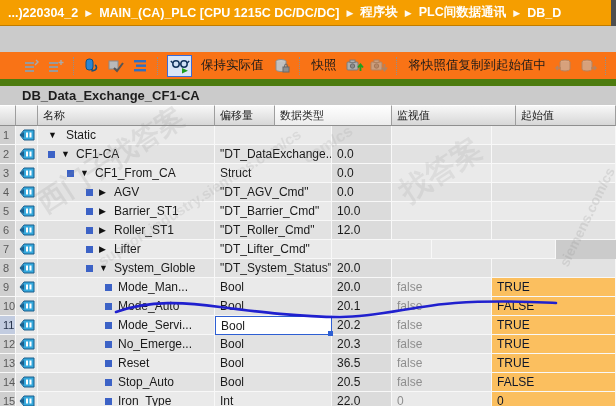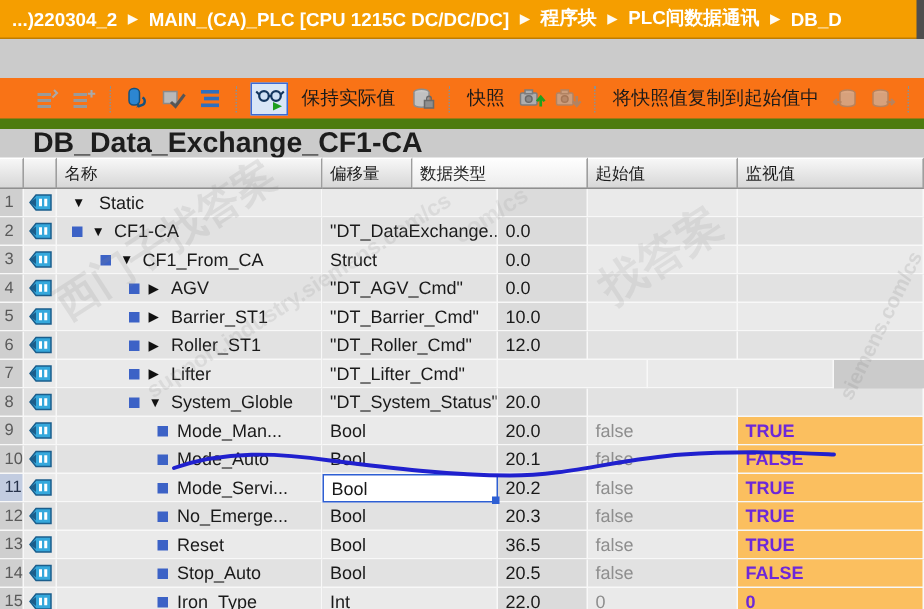--- a/index.html
+++ b/index.html
@@ -19,21 +19,21 @@
   
   .toolbar{height:27px;display:flex;align-items:center;padding:0 20px;background:#f97316;
            border-bottom:7px solid #4d7c0f;font-size:12.5px;color:#1a1a1a;white-space:nowrap;overflow:hidden;}
   .tb-sep{width:1px;height:18px;border-left:1px dotted #8F8F8F;margin:0 5px;flex:none;}
   .tb-ico{flex:none;margin:0 2px;display:flex;align-items:center;justify-content:center;width:20px;height:22px;}
   .tb-text{flex:none;padding:0 6px;}
   .glass-box{flex:none;width:25px;height:22px;border:1px solid #3A6BD8;background:#D9E6F7;
              display:flex;align-items:center;justify-content:center;margin:0 3px;box-sizing:border-box;}
 
   
-  .doc-title{height:19px;line-height:19px;padding-left:22px;font-weight:bold;font-size:19px;color:#1d1d1d;}
+  .doc-title{height:19px;line-height:19px;padding-left:22px;font-weight:bold;font-size:13px;color:#1d1d1d;}
 
   
   .thead{display:flex;height:21px;}
   .th{background:linear-gradient(#F7F7F7,#D7D7D7);border-right:1px solid #9E9E9E;
       border-bottom:1px solid #8F8F8F;border-top:1px solid #FFF;font-size:11px;color:#1c1c1c;
       display:flex;align-items:center;padding-left:5px;box-sizing:border-box;flex:none;}
   .th.sel{background:linear-gradient(#FEFEFE,#ECECEC);}
   .w-num{width:16px}.w-icon{width:22px}.w-name{width:177px}.w-type{width:117px}
   .w-off{width:60px}.w-start{width:100px}.w-mon{width:124px;flex:none;}
 
@@ -42,21 +42,21 @@
   .cell{flex:none;border-right:1px solid #F8F8F8;border-bottom:1px solid #F8F8F8;box-sizing:border-box;
         display:flex;align-items:center;font-size:12px;color:#1a1a1a;padding-left:5px;
         overflow:hidden;white-space:nowrap;}
   .row.odd  .cell{background:#EAEAEA;}
   .row.even .cell{background:#E2E2E2;}
   .cell.num{background:#CFCFCF !important;color:#5a5a5a;font-size:11px;padding-left:3px;}
   .cell.num.numhl{background:#C2CCE0 !important;color:#26324a;}
   .cell.icon{padding-left:3px;}
   .cell.off{background:#DBDBDB !important;}
   .cell.start{color:#8E8E8E;}
-  .cell.mon.hl{background:#FBBF5F !important;font-weight:700;color:#6d28d9;}
+  .cell.mon.hl{background:#FBBF5F !important;font-weight:400;color:#0f172a;}
   .cell.type.selcell{background:#FFFFFF !important;border:1px solid #2E5FD3;position:relative;overflow:visible;}
   .cell.type.selcell::after{content:"";position:absolute;right:-2px;bottom:-2px;width:5px;height:5px;background:#2E5FD3;}
 
   .bullet{width:7px;height:7px;background:#3C62C6;margin-right:6px;flex:none;}
   .arrow{font-size:9px;color:#111;width:10px;margin-right:5px;flex:none;line-height:1;}
   .arrow.l0{margin-right:8px;}
   .ind0{padding-left:10px}.ind1{padding-left:10px}.ind2{padding-left:29px}
   .ind3{padding-left:48px}.ind4{padding-left:67px}
 
   
@@ -179,22 +179,22 @@
   </div>
 
   <div class="doc-title">DB_Data_Exchange_CF1-CA</div>
 
   <div class="thead">
     <div class="th w-num"></div>
     <div class="th w-icon"></div>
     <div class="th w-name">名称</div>
     <div class="th w-off">偏移量</div>
     <div class="th w-type sel">数据类型</div>
+    <div class="th w-mon">监视值</div>
     <div class="th w-start">起始值</div>
-    <div class="th w-mon">监视值</div>
   </div>
 
   <div class="tbody" id="tbody">
       <div class="row odd">
         <div class="cell num w-num">1</div>
         <div class="cell icon w-icon">
           <svg width="16" height="12" viewBox="0 0 16 12" style="display: block;">
   <polygon points="1,6 5,1 15,1 15,11 5,11" fill="#35A8DC" stroke="#1B5E8C"></polygon>
   <rect x="7" y="3.5" width="2" height="5" fill="#fff"></rect>
   <rect x="10.5" y="3.5" width="2" height="5" fill="#fff"></rect>

